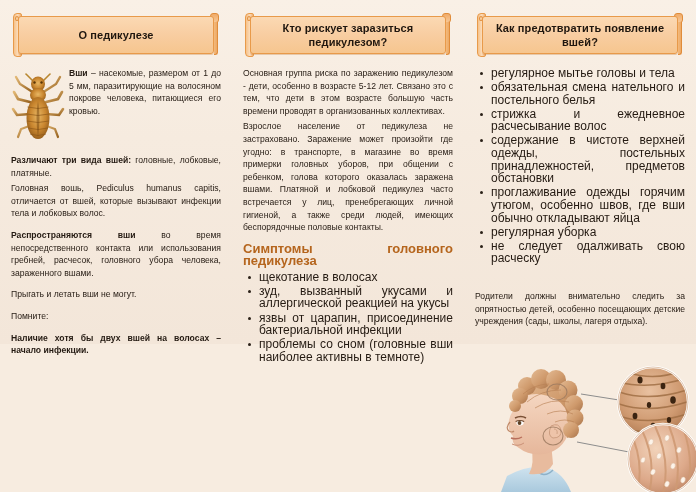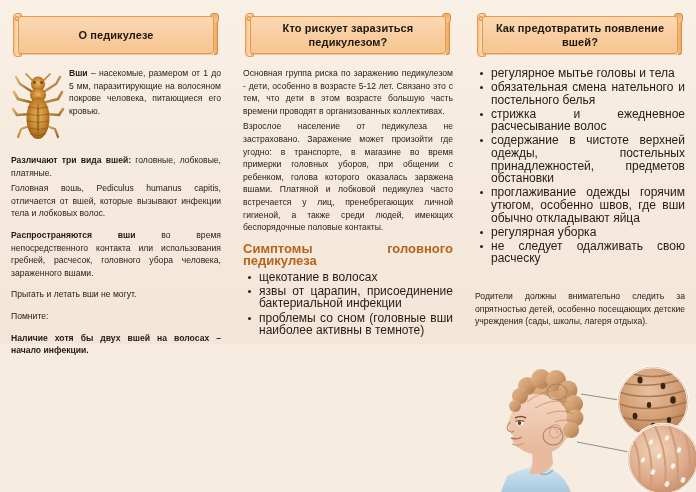--- a/index.html
+++ b/index.html
@@ -300,20 +300,21 @@
       </div>
     </div>
 
     <div class="col-body">
       <p class="para nogap">Основная группа риска по заражению педикулезом  -  дети, особенно в возрасте 5-12 лет. Связано это с тем, что дети в этом возрасте большую часть времени проводят в организованных коллективах.</p>
       <p class="para">Взрослое население от  педикулеза не застраховано. Заражение может произойти где угодно: в транспорте, в магазине во время примерки головных уборов, при общении с ребенком, голова которого оказалась заражена вшами. Платяной и лобковой педикулез часто встречается у лиц, пренебрегающих личной гигиеной, а также среди людей, имеющих беспорядочные половые контакты.</p>
 
       <div class="sect-head">Симптомы головного педикулеза</div>
       <ul class="bullets">
         <li>щекотание в волосах</li>
+        <li>зуд, вызванный укусами и аллергической реакцией на укусы</li>
         <li>язвы от царапин, присоединение бактериальной инфекции</li>
         <li>проблемы со сном (головные вши наиболее активны в темноте)</li>
       </ul>
     </div>
   </div>
 
   <div class="column">
     <div class="banner-wrap">
       <div class="curl-left"></div>
       <div class="curl-right"></div>

